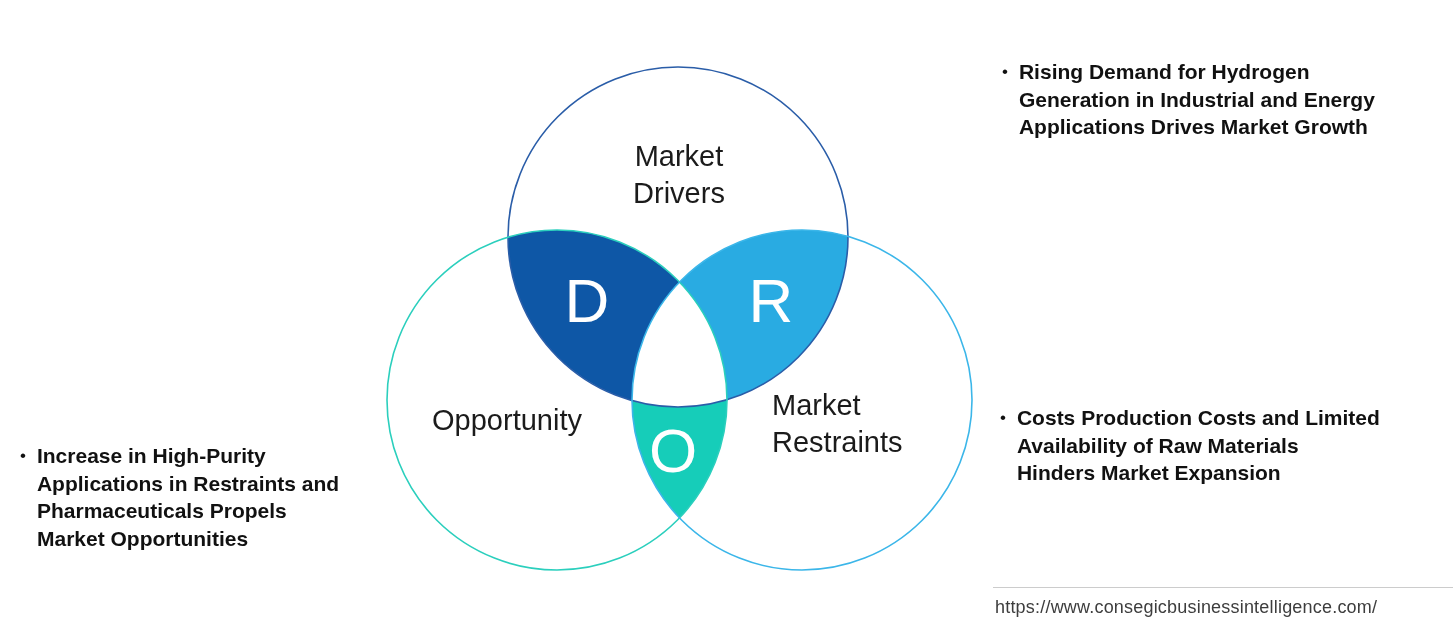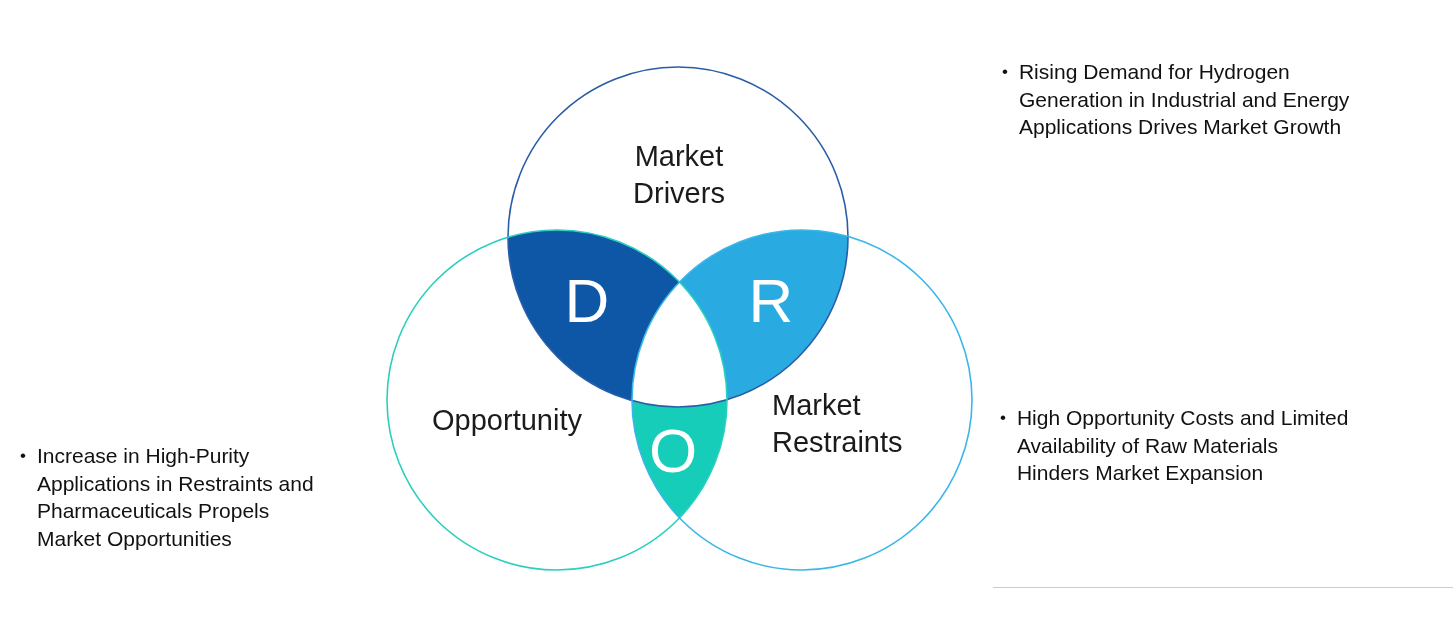--- a/index.html
+++ b/index.html
@@ -30,21 +30,21 @@
     gap: 11px;
     color: #111111;
     font-size: 21px;
     line-height: 1.32;
   }
   .bullet .dot {
     font-size: 17px;
     line-height: 1.6;
     flex: 0 0 auto;
   }
-  .bullet .text { white-space: pre-line; }
+  .bullet .text { white-space: pre-line; font-weight: bold; }
   .footer-url {
     position: absolute;
     left: 995px;
     top: 597px;
     font-size: 18px;
     color: #3d3d3d;
     letter-spacing: 0.2px;
   }
   .footer-divider {
     position: absolute;
@@ -110,28 +110,29 @@
 
   <div class="bullet" style="left:1002px; top:58px; width:420px;">
     <span class="dot">•</span>
     <span class="text">Rising Demand for Hydrogen
 Generation in Industrial and Energy
 Applications Drives Market Growth</span>
   </div>
 
   <div class="bullet" style="left:1000px; top:404px; width:420px;">
     <span class="dot">•</span>
-    <span class="text">High Opportunity Costs and Limited
+    <span class="text">Costs Production Costs and Limited
 Availability of Raw Materials
 Hinders Market Expansion</span>
   </div>
 
   <div class="bullet" style="left:20px; top:442px; width:370px;">
     <span class="dot">•</span>
     <span class="text">Increase in High-Purity
 Applications in Restraints and
 Pharmaceuticals Propels
 Market Opportunities</span>
   </div>
 
   <div class="footer-divider"></div>
+  <div class="footer-url">https://www.consegicbusinessintelligence.com/</div>
 
 </div>
 
 </body></html>

